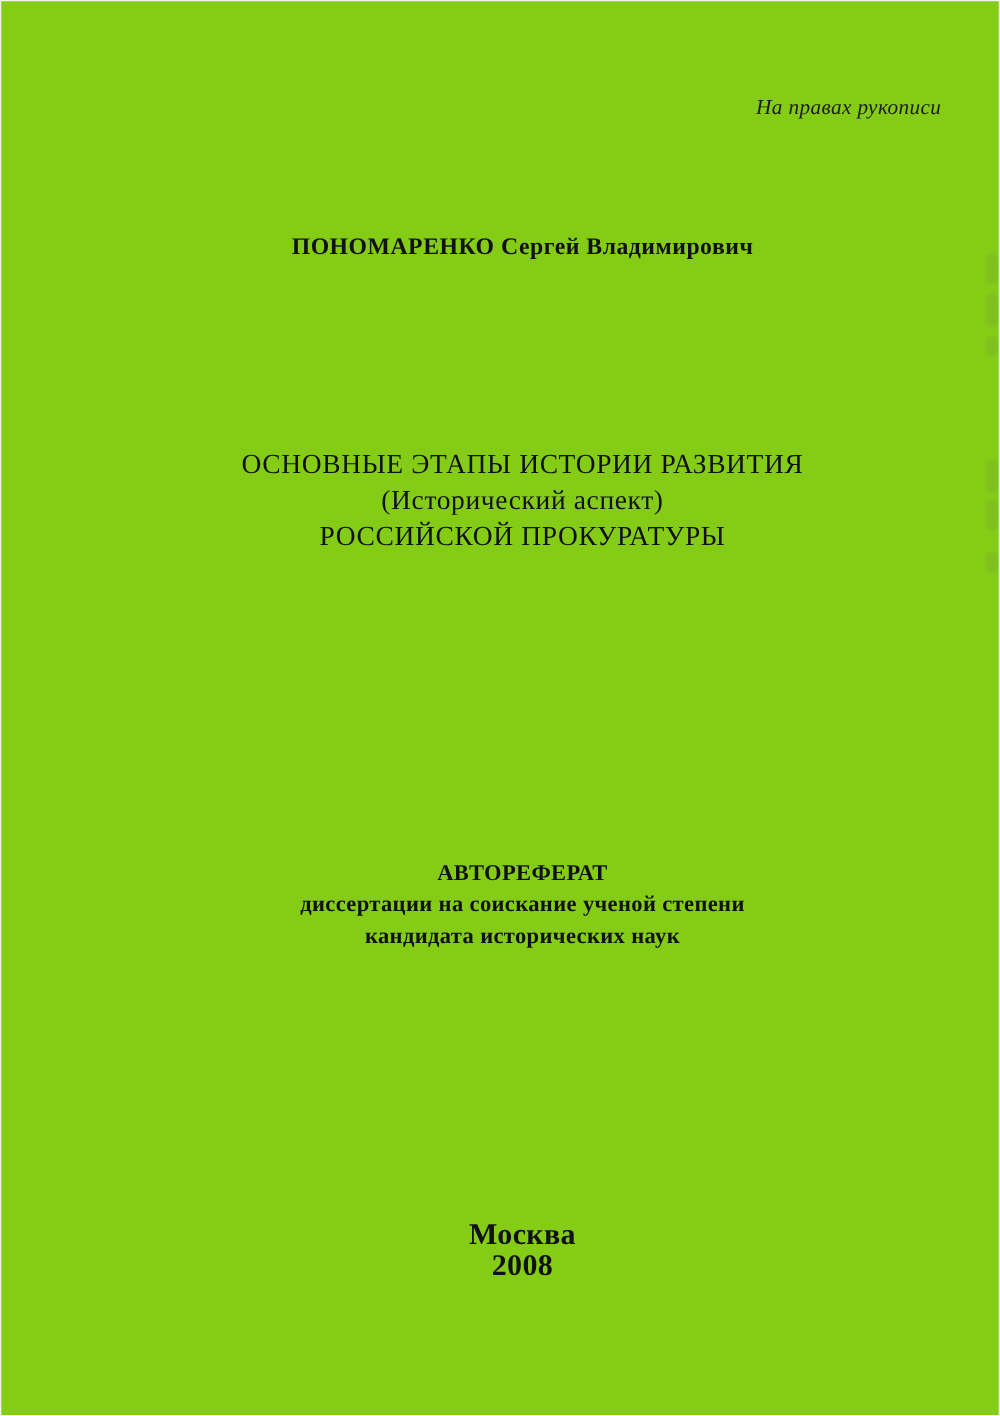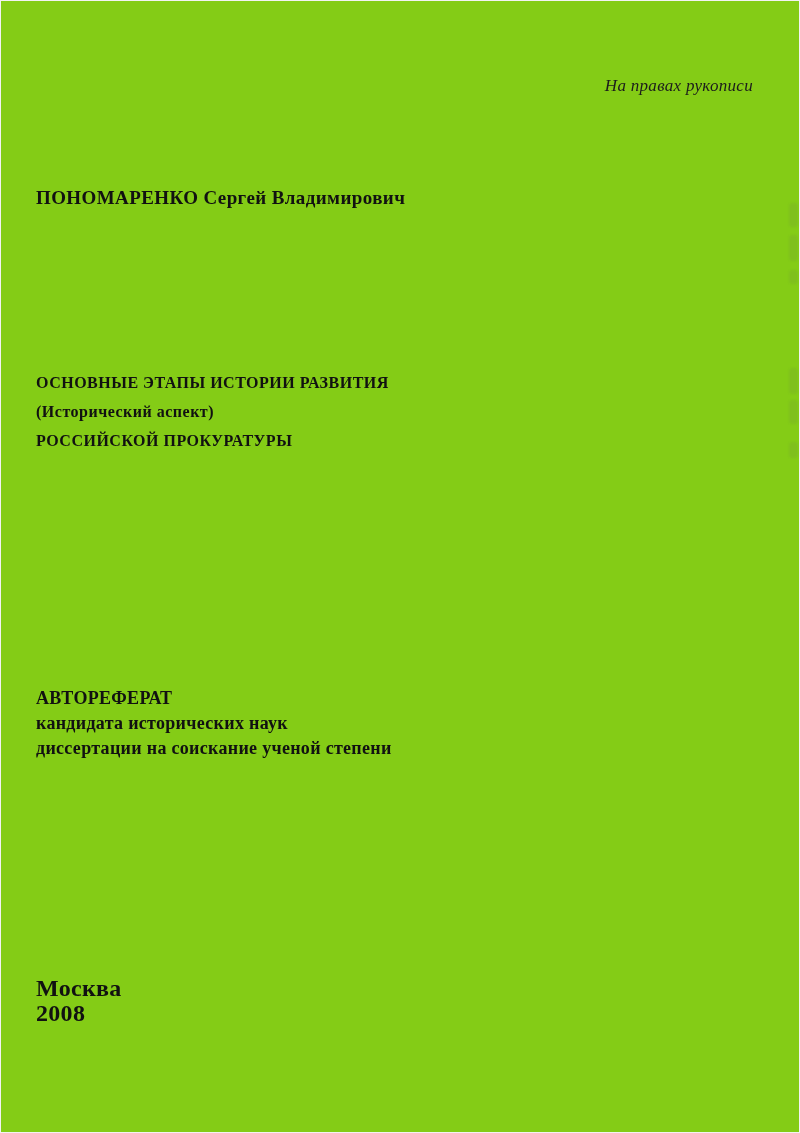--- a/index.html
+++ b/index.html
@@ -25,31 +25,32 @@
     font-style: italic;
     font-size: 17px;
     letter-spacing: 0.3px;
     color: #1c1c1c;
   }
   
   .centered {
     position: absolute;
     left: 36px;
     right: 0;
+    text-align: center;
   }
   .author {
     top: 187px;
     font-weight: bold;
     font-size: 19px;
     letter-spacing: 0.4px;
   }
   .title {
-    top: 368px;
-    font-weight: bold;
-    font-size: 16px;
+    top: 356px;
+    font-weight: normal;
+    font-size: 22px;
     line-height: 29px;
     letter-spacing: 0.5px;
   }
   .specialty {
     top: 566px;
     font-weight: bold;
     font-size: 18px;
     letter-spacing: 0.3px;
   }
   .abstract {
@@ -87,22 +88,22 @@
 
   <div class="centered title">
     <div>ОСНОВНЫЕ ЭТАПЫ ИСТОРИИ РАЗВИТИЯ</div>
     <div>(Исторический аспект)</div>
     <div>РОССИЙСКОЙ ПРОКУРАТУРЫ</div>
   </div>
 
 
   <div class="centered abstract">
     <div>АВТОРЕФЕРАТ</div>
+    <div>диссертации на соискание ученой степени</div>
     <div>кандидата исторических наук</div>
-    <div>диссертации на соискание ученой степени</div>
   </div>
 
   <div class="centered city-year">
     <div>Москва</div>
     <div>2008</div>
   </div>
 
   <div class="artifact" style="top:203px; height:24px;"></div>
   <div class="artifact" style="top:235px; height:26px;"></div>
   <div class="artifact" style="top:270px; height:14px;"></div>

